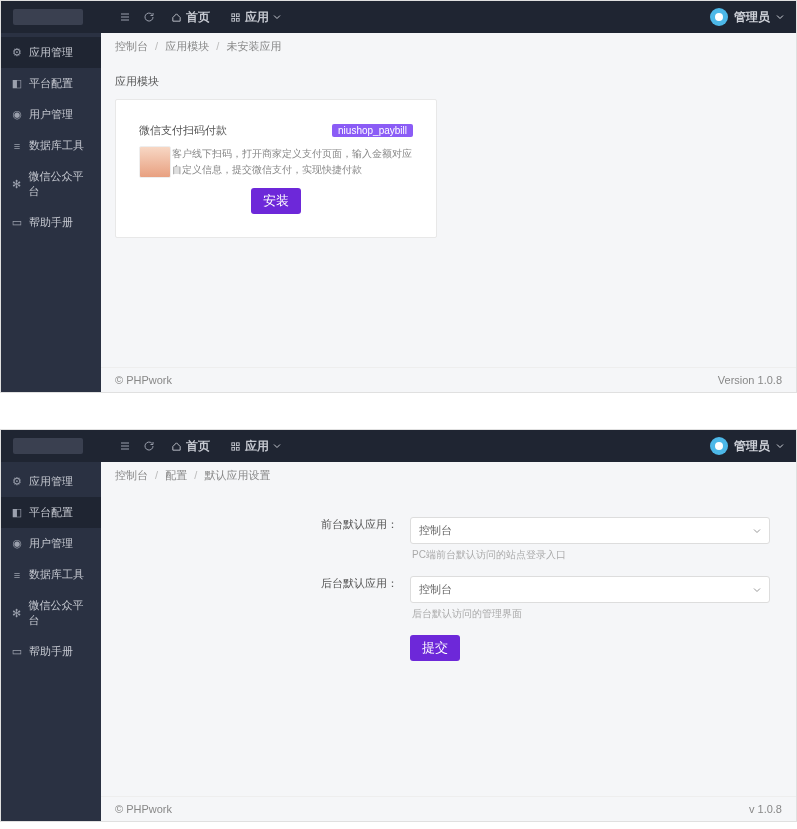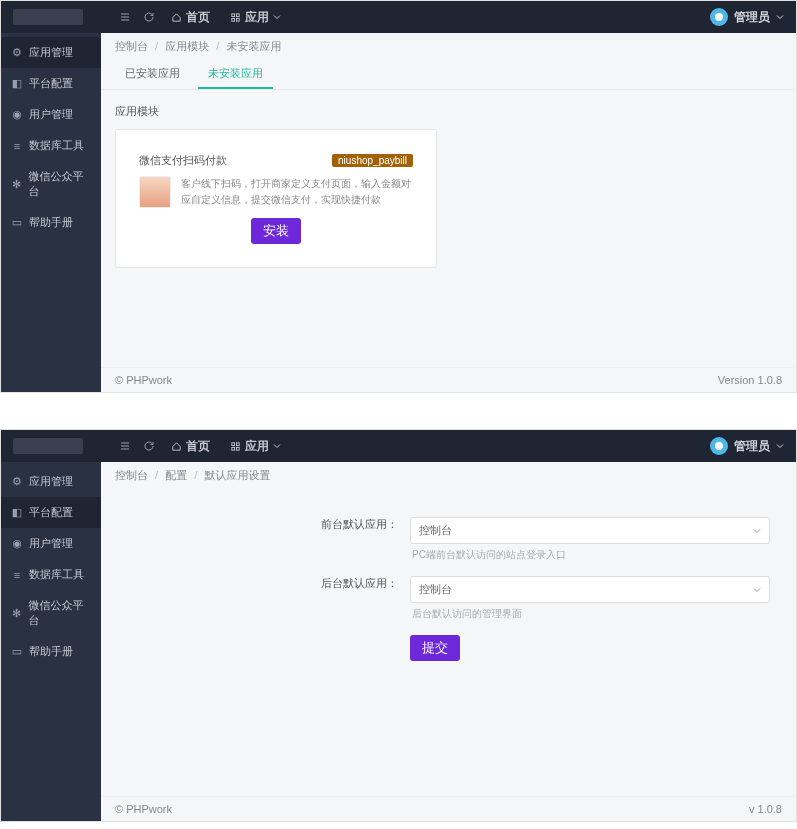--- a/index.html
+++ b/index.html
@@ -30,22 +30,22 @@
     
     .tabs { display: flex; padding: 0 14px; border-bottom: 1px solid #e8e8e8; background: #f5f6f8; }
     .tab { padding: 6px 10px; font-size: 11px; color: #666; cursor: pointer; border-bottom: 2px solid transparent; margin-right: 8px; }
     .tab.active { color: #1abc9c; border-bottom-color: #1abc9c; }
     
     .content { padding: 14px; flex: 1; overflow: auto; }
     .section-title { font-size: 11px; color: #555; margin-bottom: 10px; }
     
     .card { background: #fff; border: 1px solid #e8e8e8; border-radius: 2px; padding: 23px; width: 322px; }
     .card-head { display: flex; align-items: center; justify-content: space-between; font-size: 11px; color: #555; margin-bottom: 8px; }
-    .badge { background: #a16207; color: #fff; font-size: 10px; padding: 1px 6px; border-radius: 2px; }
-    .card-body { display: flex; gap: 10px; }
+    .badge { background: #8b5cf6; color: #fff; font-size: 10px; padding: 1px 6px; border-radius: 2px; }
+    .card-body { display: flex; gap: 1px; }
     .thumb { width: 32px; height: 32px; border: 1px solid #eee; background: linear-gradient(#f7d7c4, #e8a080); flex-shrink: 0; border-radius: 2px; }
     .card-desc { font-size: 10px; color: #888; line-height: 1.6; flex: 1; }
     .card-action { text-align: center; margin-top: 10px; }
     .btn { background: #6d28d9; color: #fff; border: none; padding: 4px 12px; font-size: 13px; border-radius: 3px; cursor: pointer; }
     
     
     .form { padding: 14px 0; }
     .form-row { display: flex; align-items: flex-start; margin-bottom: 4px; }
     .form-label { width: 295px; text-align: right; padding-right: 12px; font-size: 11px; color: #555; }
     .form-select { flex: 1; max-width: 360px; border: 1px solid #ddd; background: #fff; padding: 5px 8px; font-size: 11px; color: #666; border-radius: 3px; display: flex; justify-content: space-between; align-items: center; cursor: pointer; }
@@ -139,24 +139,20 @@
       </div>
     </div>
 
     <div class="main">
       <div class="breadcrumb">
         <span>控制台</span>
         <span class="sep">/</span>
         <span>应用模块</span>
         <span class="sep">/</span>
         <span>未安装应用</span>
-      </div>
-      <div class="tabs">
-        <div class="tab">已安装应用</div>
-        <div class="tab active">未安装应用</div>
       </div>
       <div class="content">
         <div class="section-title">应用模块</div>
         <div class="card">
           <div class="card-head">
             <span>微信支付扫码付款</span>
             <span class="badge">niushop_paybill</span>
           </div>
           <div class="card-body">
             <div class="thumb"></div>

